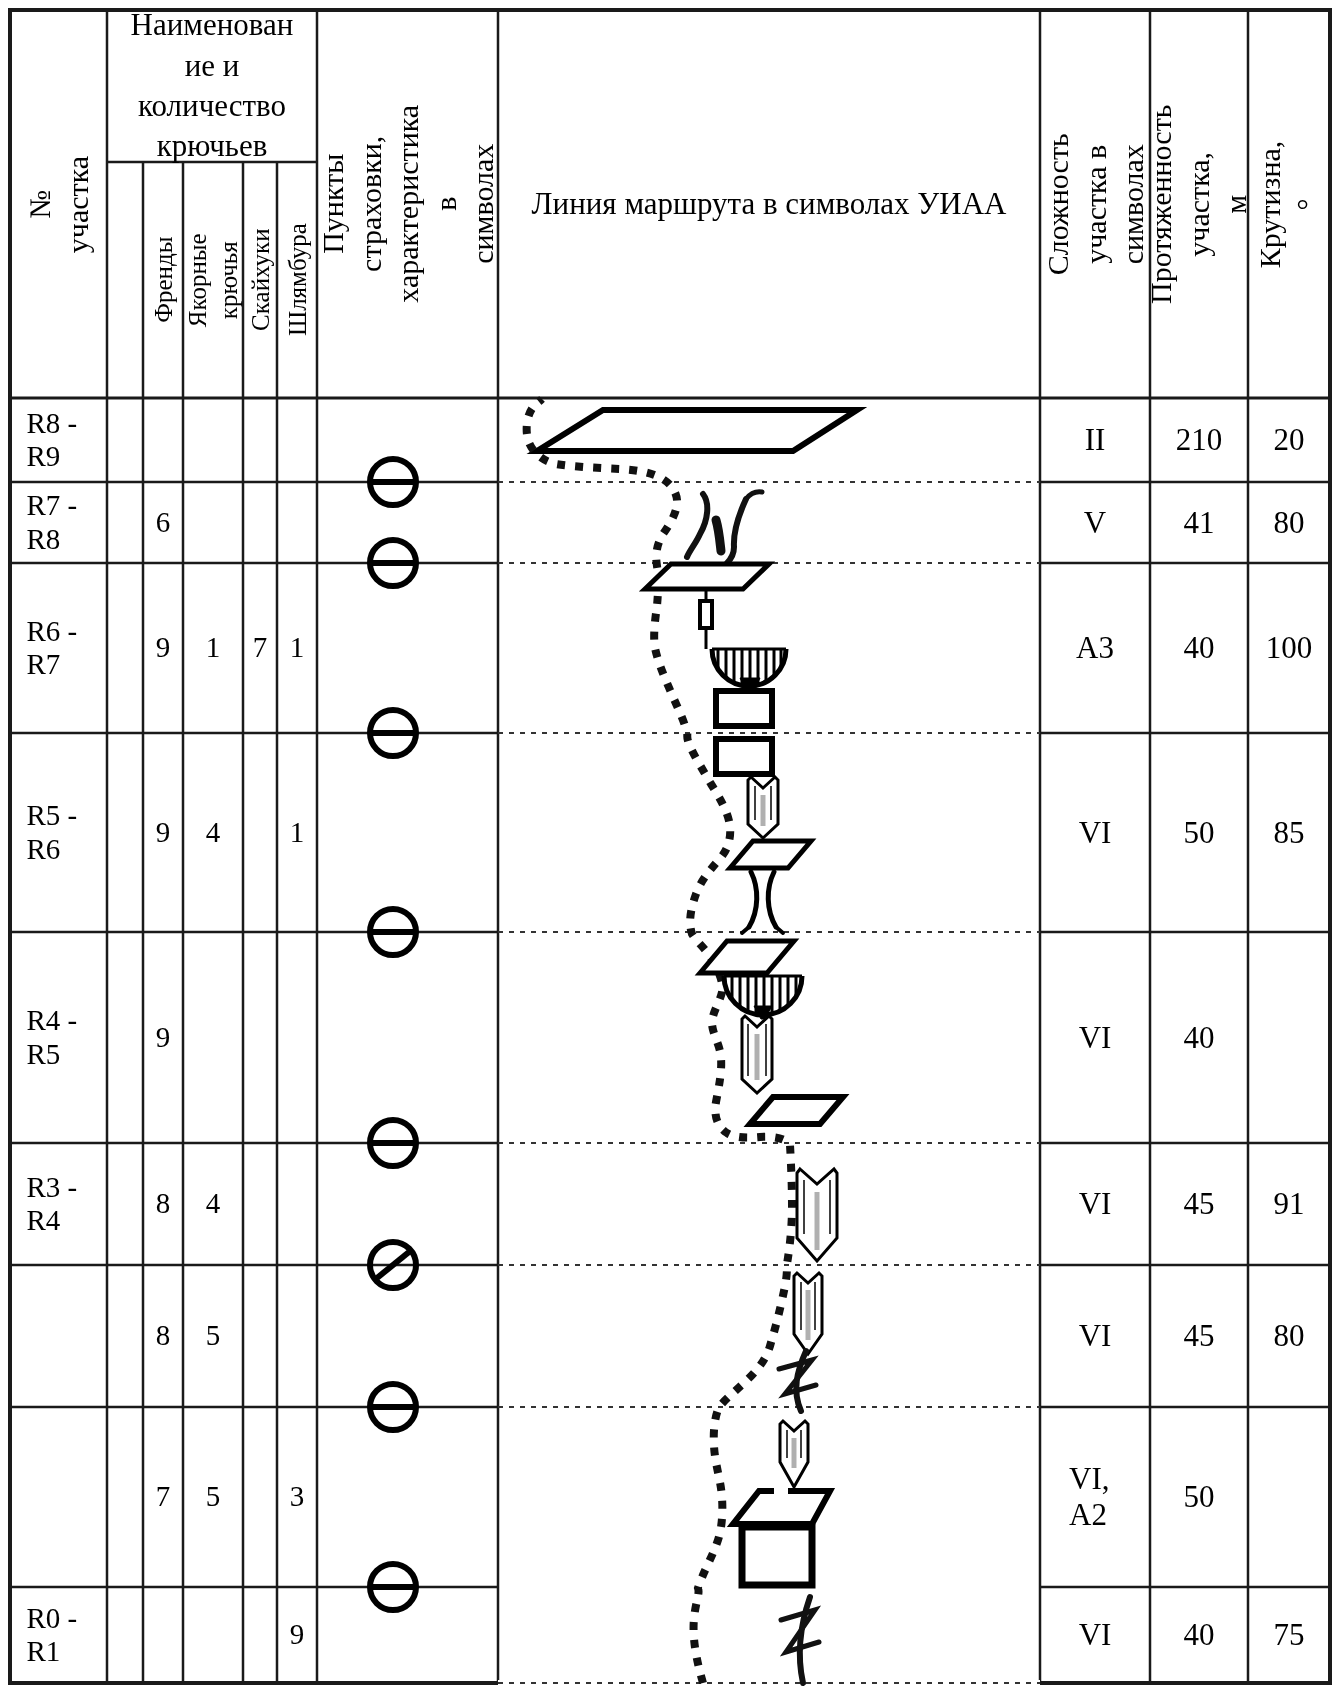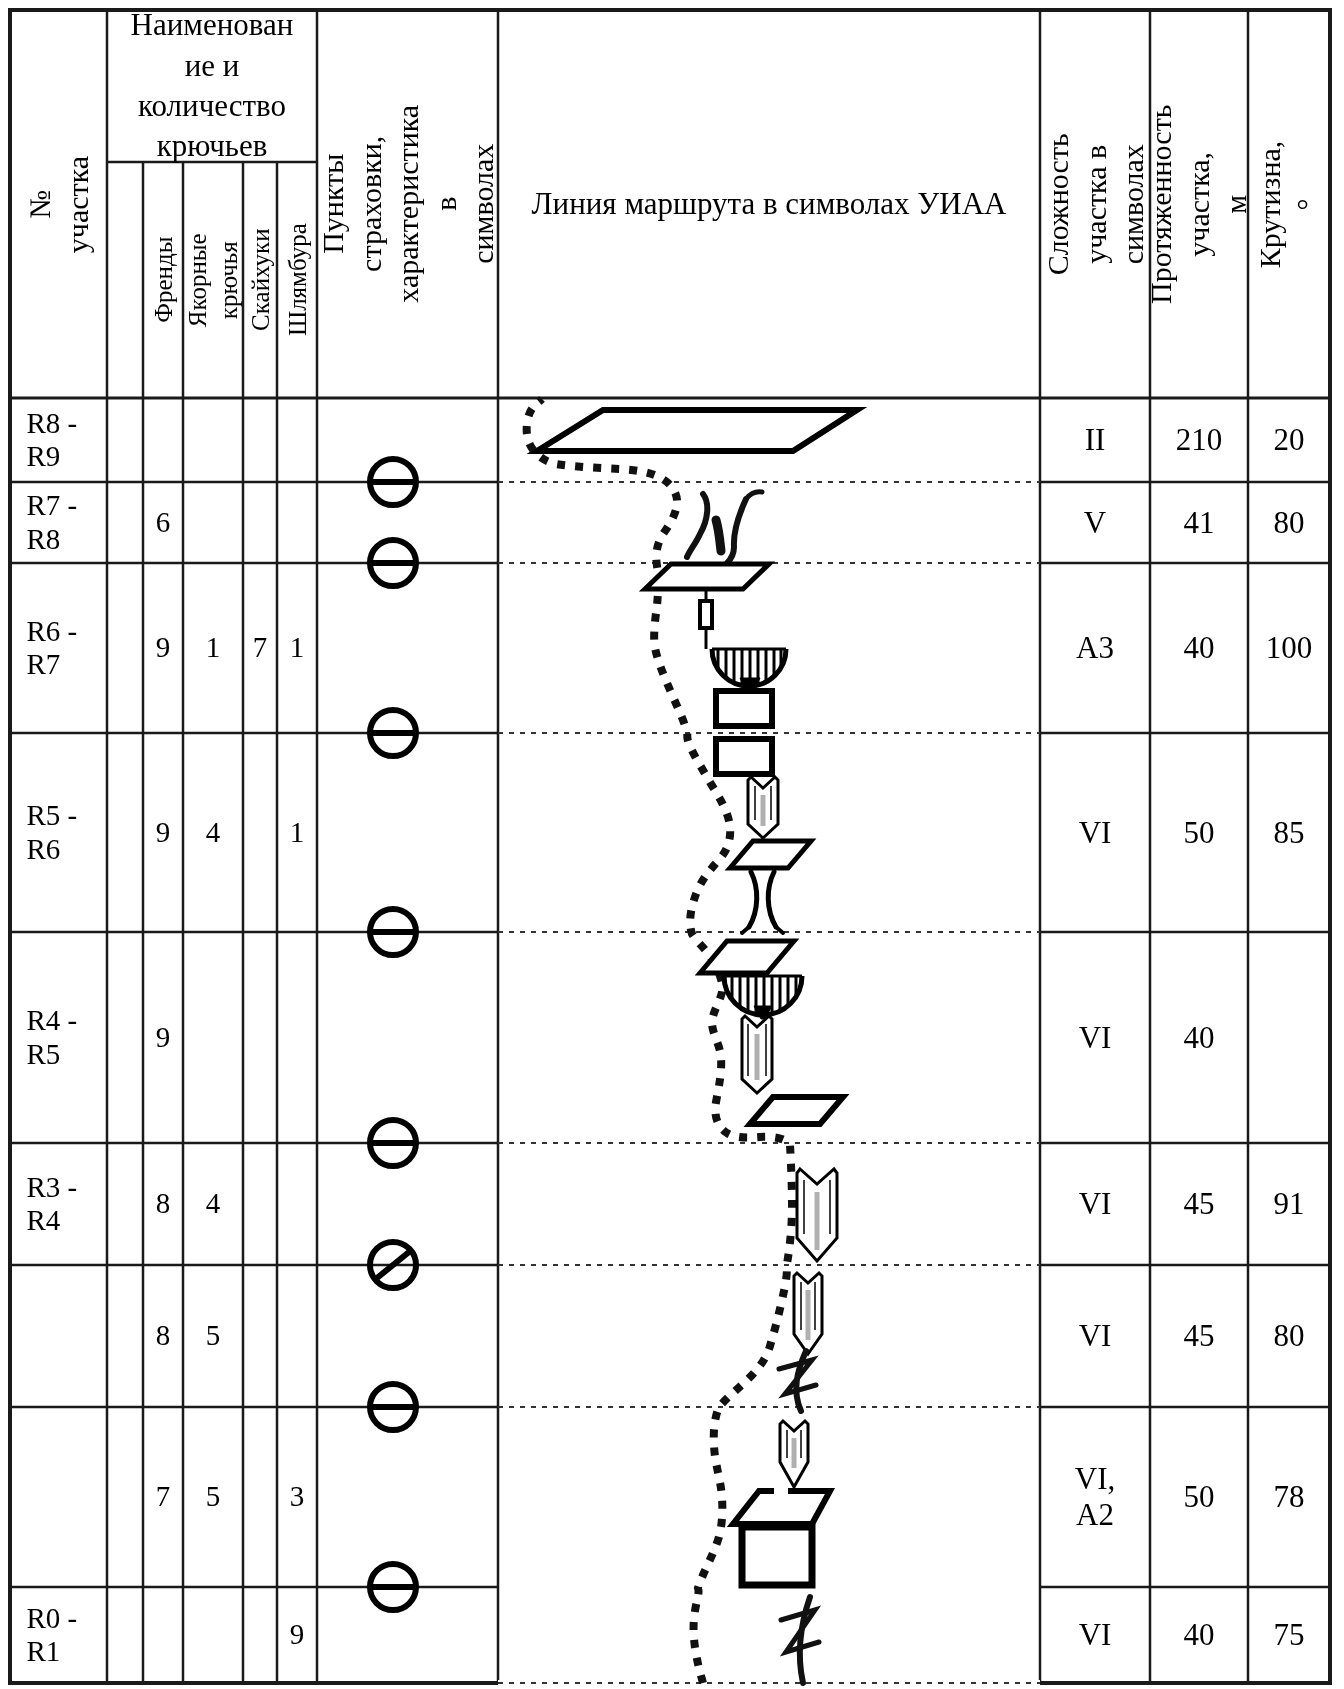--- a/index.html
+++ b/index.html
@@ -9,21 +9,21 @@
   .grid{position:absolute;left:10px;top:10px;display:grid;
         grid-template-columns:97px 36px 40px 60px 34px 40px 181px 542px 110px 98px 82px;
         grid-template-rows:152px 236px 84px 81px 170px 199px 211px 122px 142px 180px 96px;}
   .c{display:flex;align-items:center;justify-content:center;font-size:29px;line-height:1.15;}
   .big{font-size:31px;}
   .pl{white-space:pre-line;text-align:center;font-size:31px;line-height:1.3;}
   .vert>span{display:block;width:max-content;transform:rotate(-90deg);
              white-space:pre-line;text-align:center;font-size:30px;line-height:1.25;}
   .vert.sm>span{font-size:25px;}
   .sec{width:64px;text-align:left;}
-  .dw{max-width:52px;text-align:center;}
+  .dw{max-width:52px;}
 </style>
 </head>
 <body>
 
 <div id="stage">
 
   <svg id="lines" viewBox="0 0 1344 1689">
 
     <g stroke="#1a1a1a" fill="none">
       <line x1="107" y1="10" x2="107" y2="1683" stroke-width="2.5"></line>
@@ -352,20 +352,19 @@
     <div class="c big" style="grid-area:8/11/9/12">91</div>
     <div class="c big" style="grid-area:9/9/10/10">
         <span class="dw">VI</span>
       </div>
     <div class="c big" style="grid-area:9/10/10/11">45</div>
     <div class="c big" style="grid-area:9/11/10/12">80</div>
     <div class="c big" style="grid-area:10/9/11/10">
         <span class="dw">VI, A2</span>
       </div>
     <div class="c big" style="grid-area:10/10/11/11">50</div>
-    <div class="c big" style="grid-area:10/11/11/12">78</div>
     <div class="c big" style="grid-area:11/9/12/10">
         <span class="dw">VI</span>
       </div>
     <div class="c big" style="grid-area:11/10/12/11">40</div>
     <div class="c big" style="grid-area:11/11/12/12">75</div>
   </div>
 </div>
 
 </body></html>

